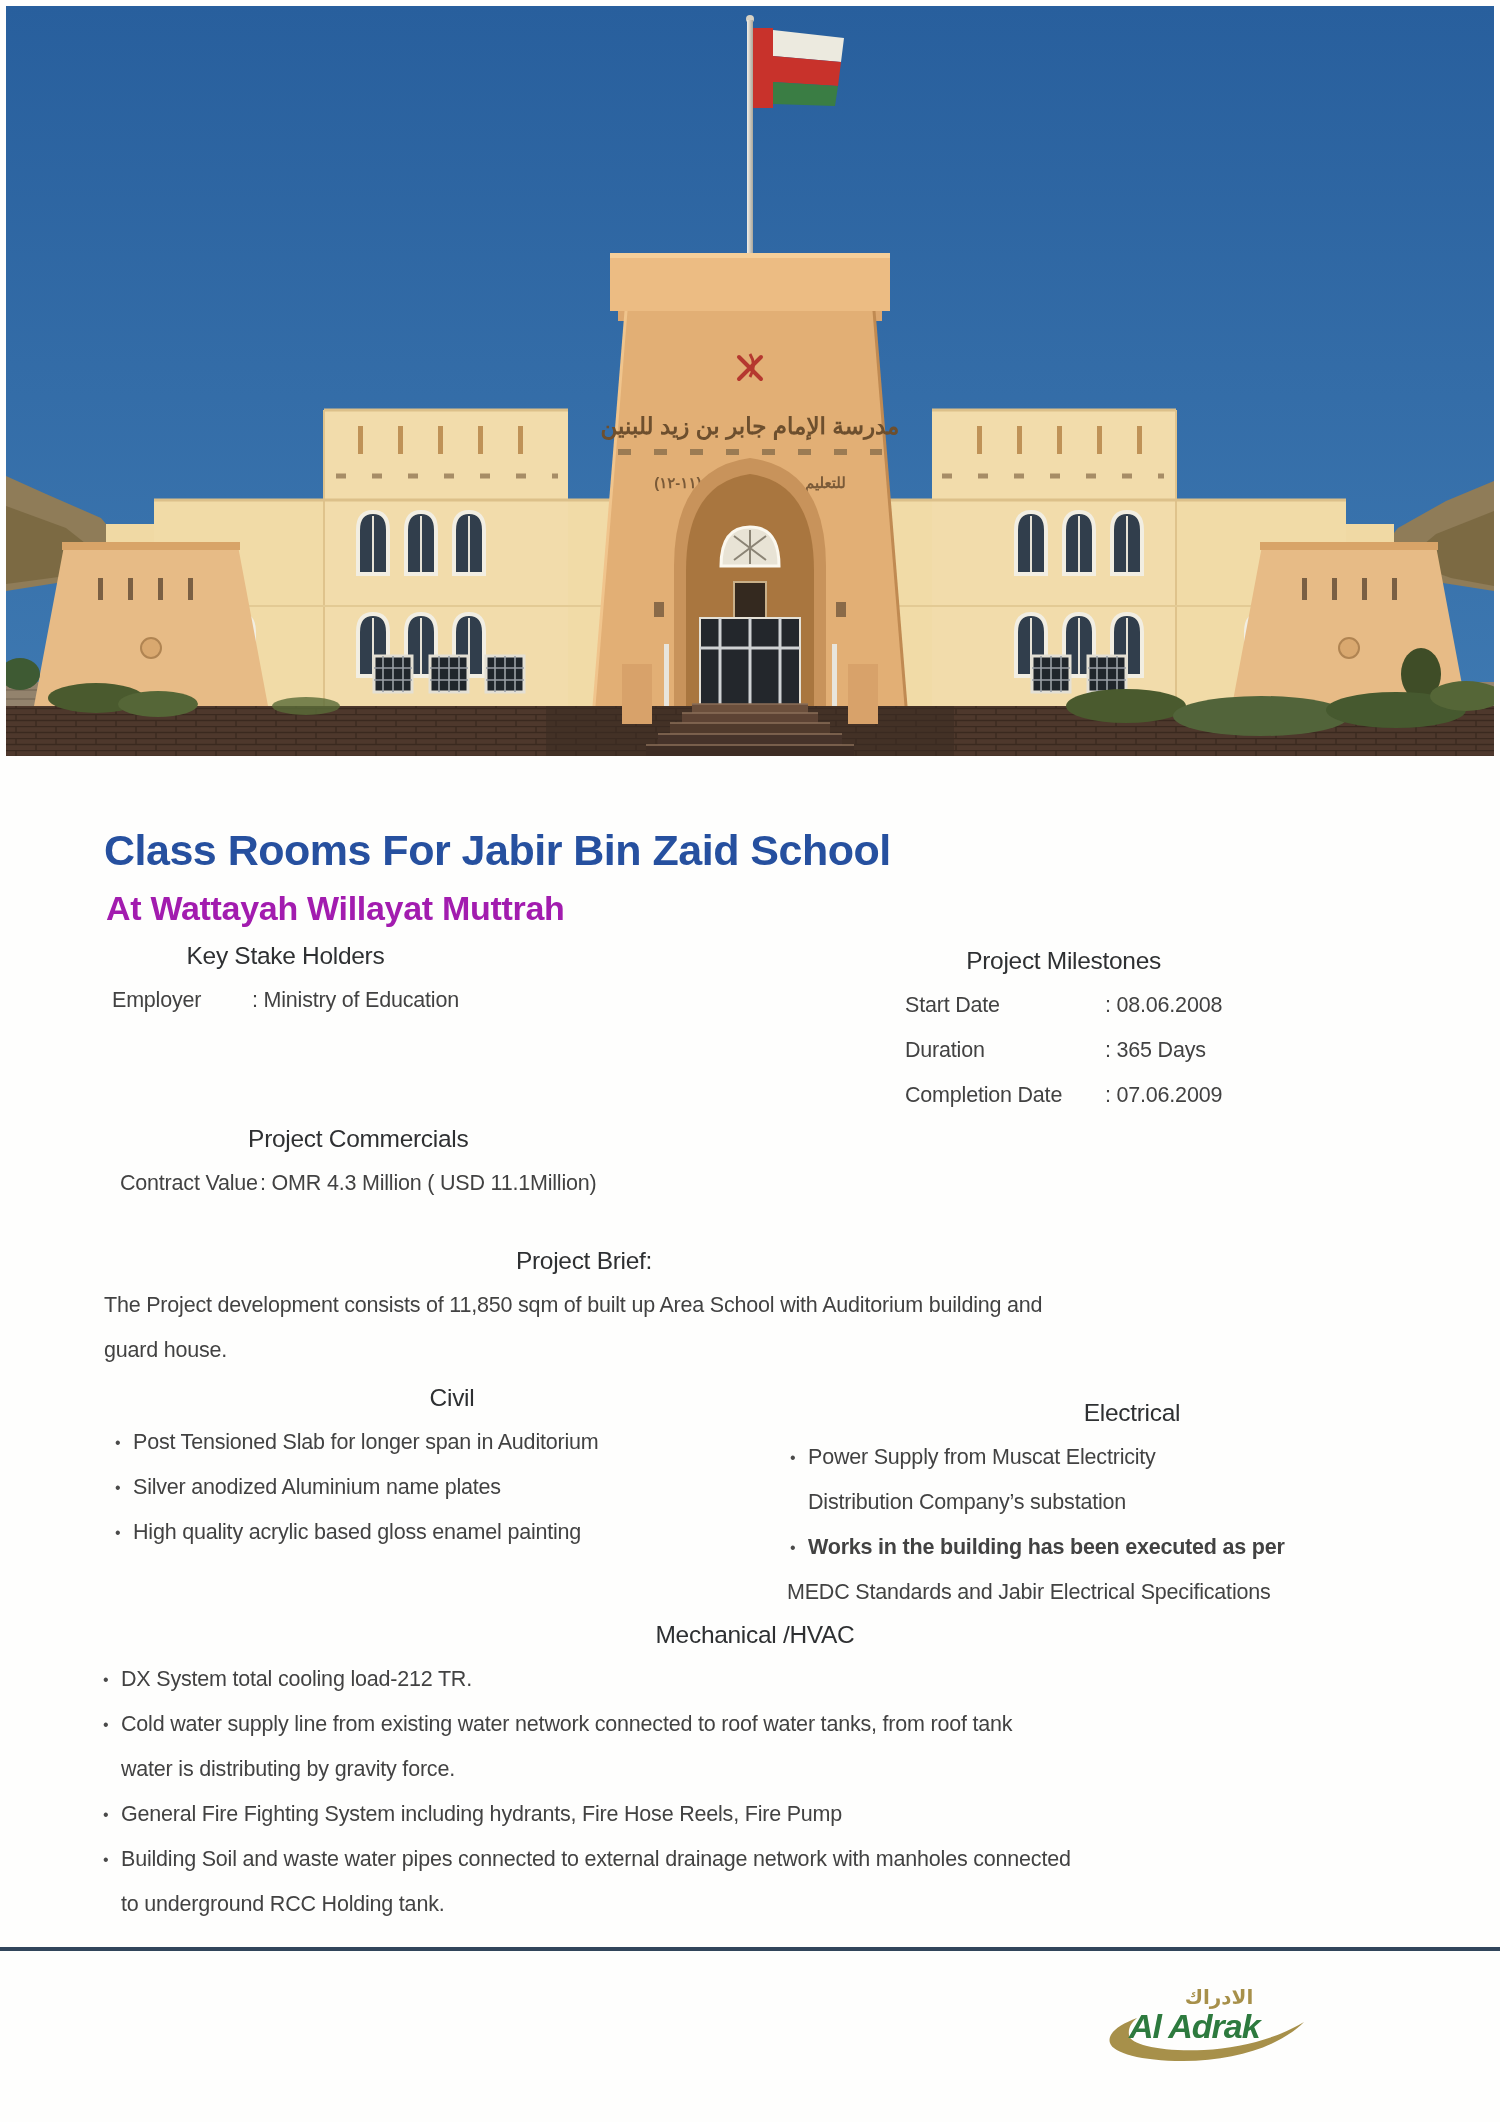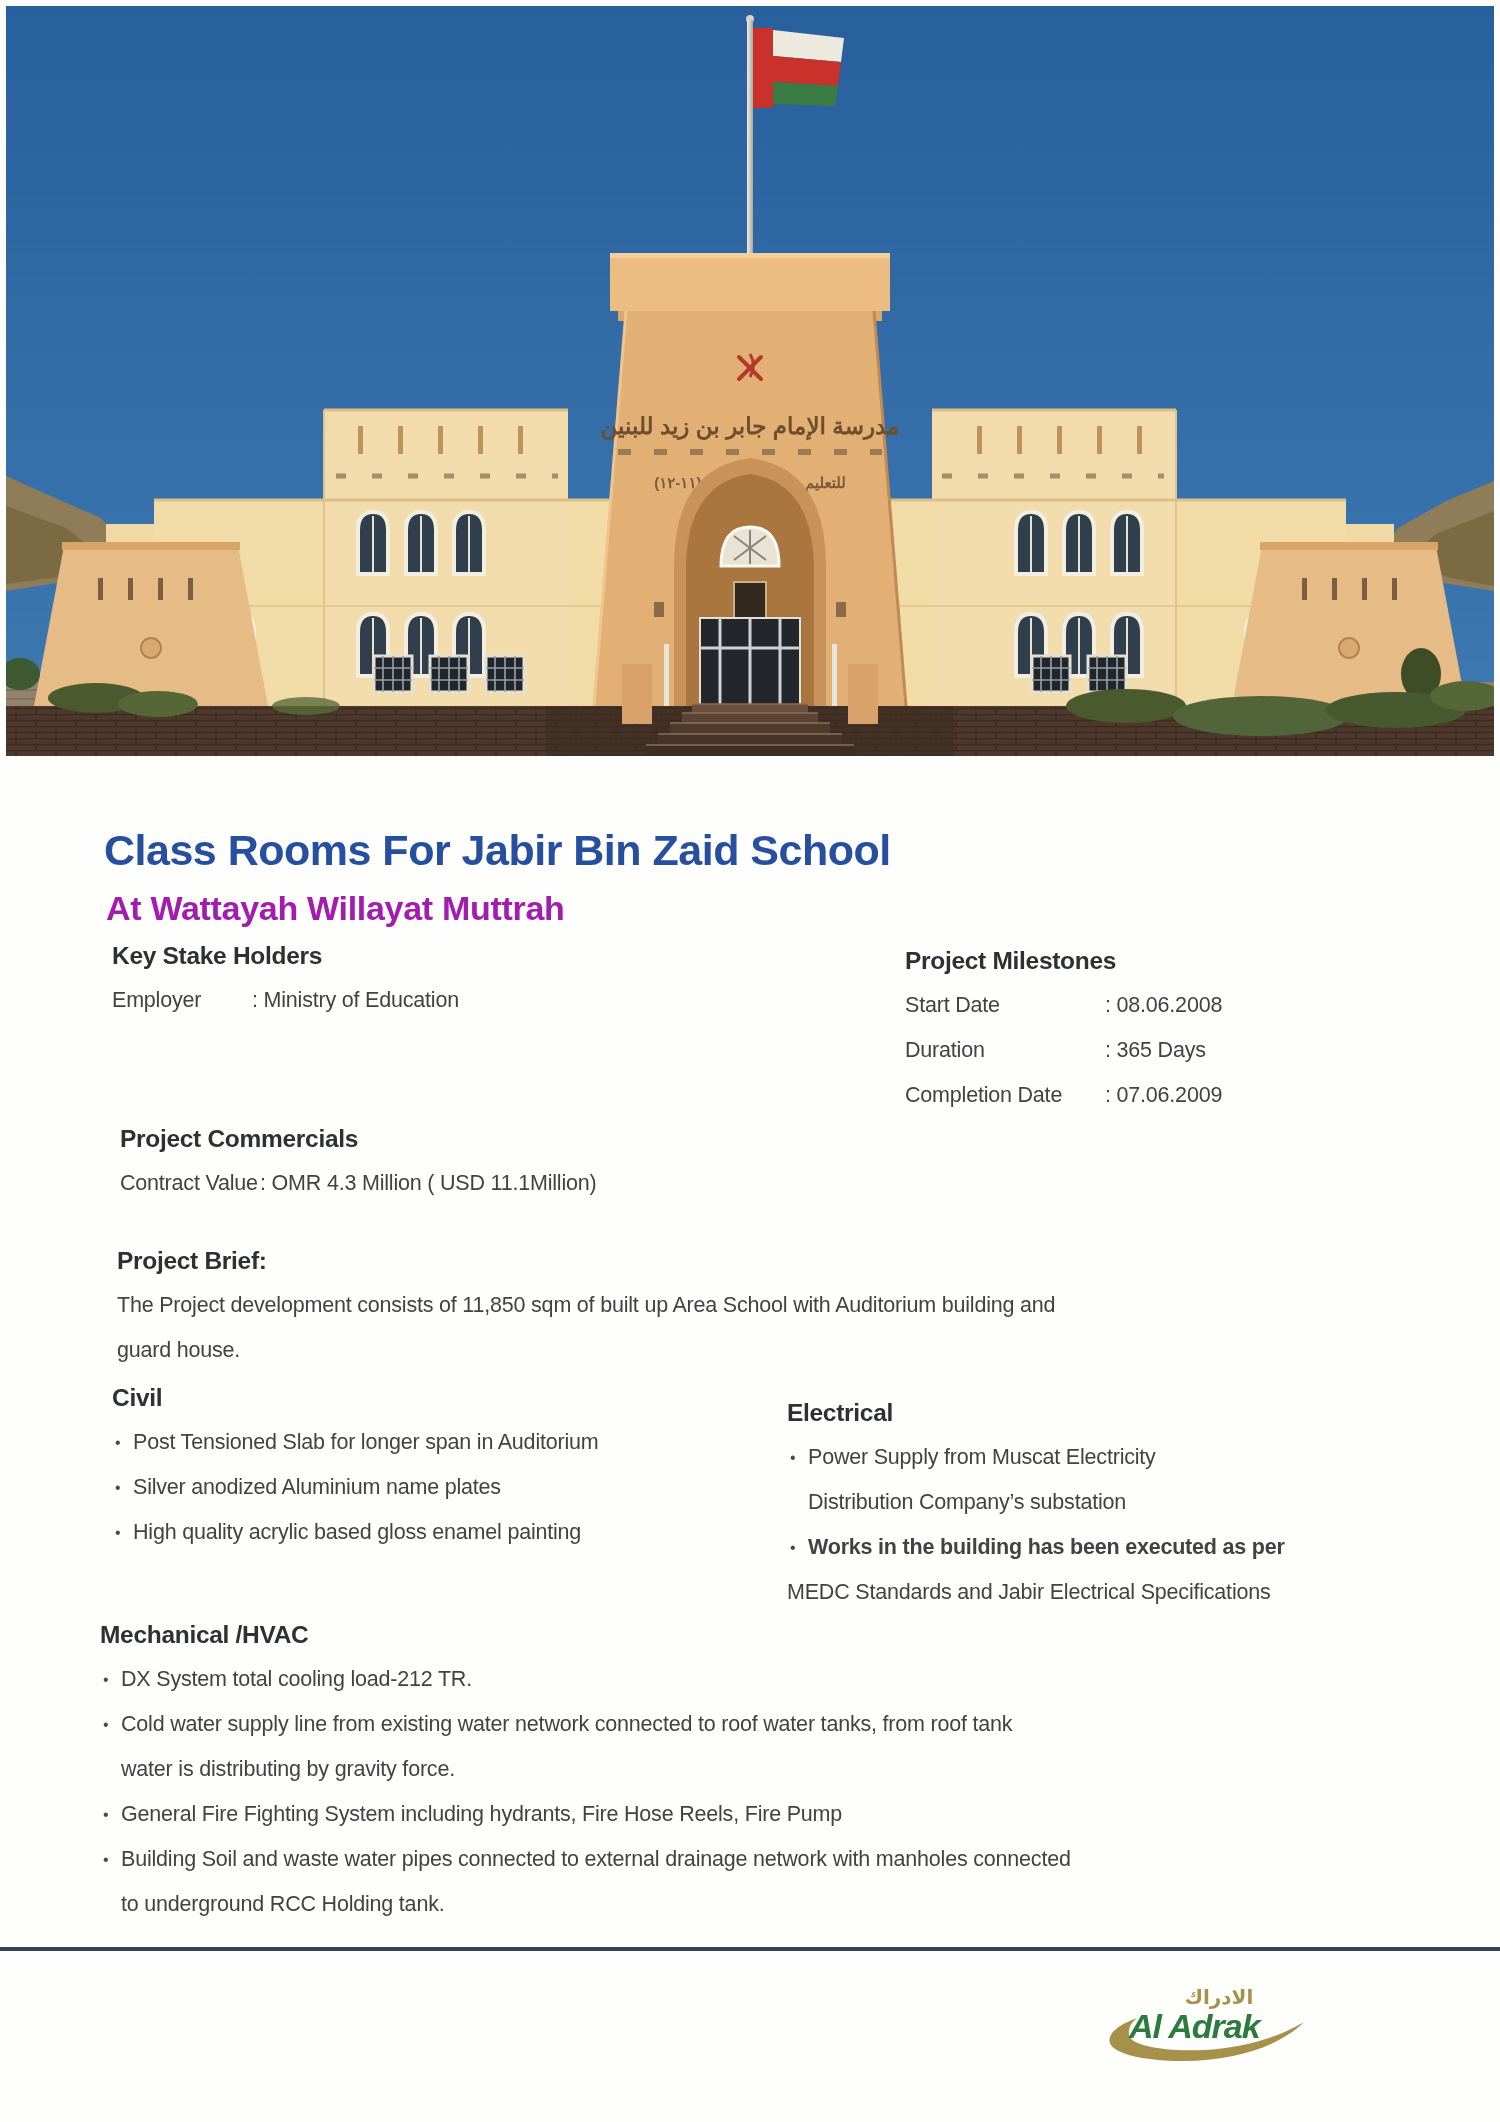--- a/index.html
+++ b/index.html
@@ -5,22 +5,22 @@
   html,body{margin:0;padding:0;background:#ffffff;}
   .page{position:relative;width:1500px;height:2122px;background:#fefefd;overflow:hidden;
         font-family:"Liberation Sans",sans-serif;color:#424242;}
   .photo{position:absolute;top:6px;left:6px;width:1488px;height:750px;}
   .photo svg{display:block;}
   .title{position:absolute;left:104px;top:798px;font-size:43px;font-weight:bold;
          color:#26509f;letter-spacing:-0.5px;line-height:1.1;}
   .subtitle{position:absolute;left:106px;top:861px;font-size:34px;font-weight:bold;
             color:#a21caf;letter-spacing:-0.3px;}
   .block{position:absolute;font-size:21.5px;line-height:45px;letter-spacing:-0.2px;color:#424242;}
-  .block h3{margin:0;padding:0;font-size:24.5px;line-height:45px;font-weight:bold;
-            color:#2e3032;letter-spacing:-0.3px;}
+  .block h3{margin:0;padding:0;font-size:24.5px;line-height:45px;font-weight:normal;
+            color:#2e3032;letter-spacing:-0.3px;text-align:center;}
   .kv .row .lbl{display:inline-block;min-width:140px;}
   .pm .row .lbl{display:inline-block;min-width:200px;}
   ul.blist{list-style:none;margin:0;padding:0;}
   ul.blist li{position:relative;padding-left:21px;}
   ul.blist li::before{content:"\2022";position:absolute;left:3px;top:0;font-size:16px;color:#4a4a4a;}
   ul.blist li.outdent{padding-left:0;}
   ul.blist li.outdent .l1{padding-left:21px;font-weight:bold;}
   .divider{position:absolute;left:0;top:1947px;width:1500px;height:4px;background:#31455b;}
   .logo{position:absolute;left:1103px;top:1980px;width:218px;height:92px;}
 </style>
@@ -232,21 +232,21 @@
     </div>
   </div>
 
   <div class="block kv" style="left:120px;top:1116px;">
     <h3>Project Commercials</h3>
     <div class="row">
       <span class="lbl">Contract Value</span><span class="val">: OMR 4.3 Million ( USD 11.1Million)</span>
     </div>
   </div>
 
-  <div class="block" style="left:117px;top:1238px;width:960px;">
+  <div class="block" style="left:104px;top:1238px;width:960px;">
     <h3>Project Brief:</h3>
     <div>The Project development consists of 11,850 sqm of built up Area School with Auditorium building and</div>
     <div>guard house.</div>
   </div>
 
   <div class="block" style="left:112px;top:1375px;width:680px;">
     <h3>Civil</h3>
     <ul class="blist">
       <li>
           <div class="l1">Post Tensioned Slab for longer span in Auditorium</div>

